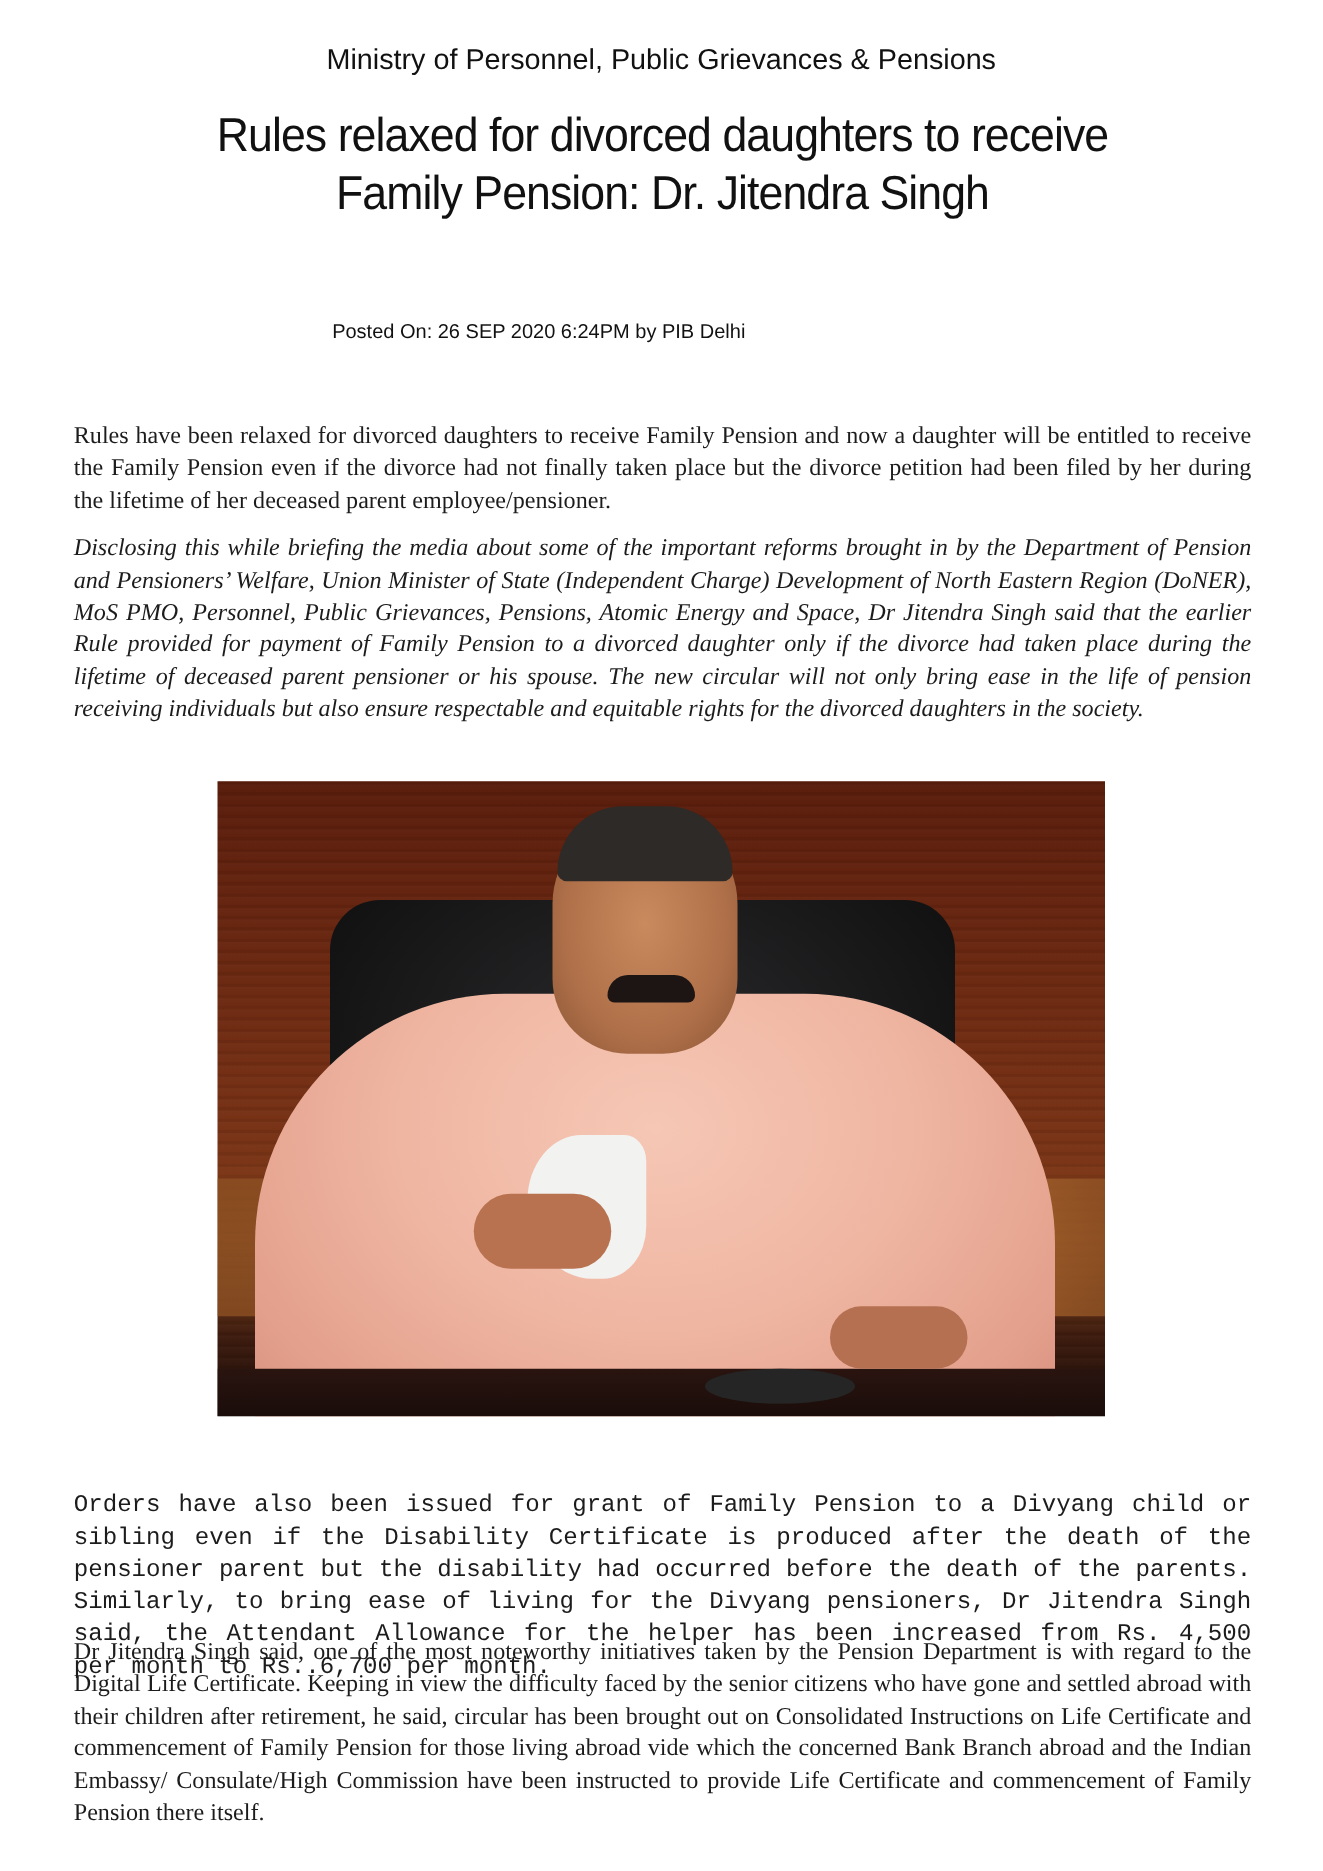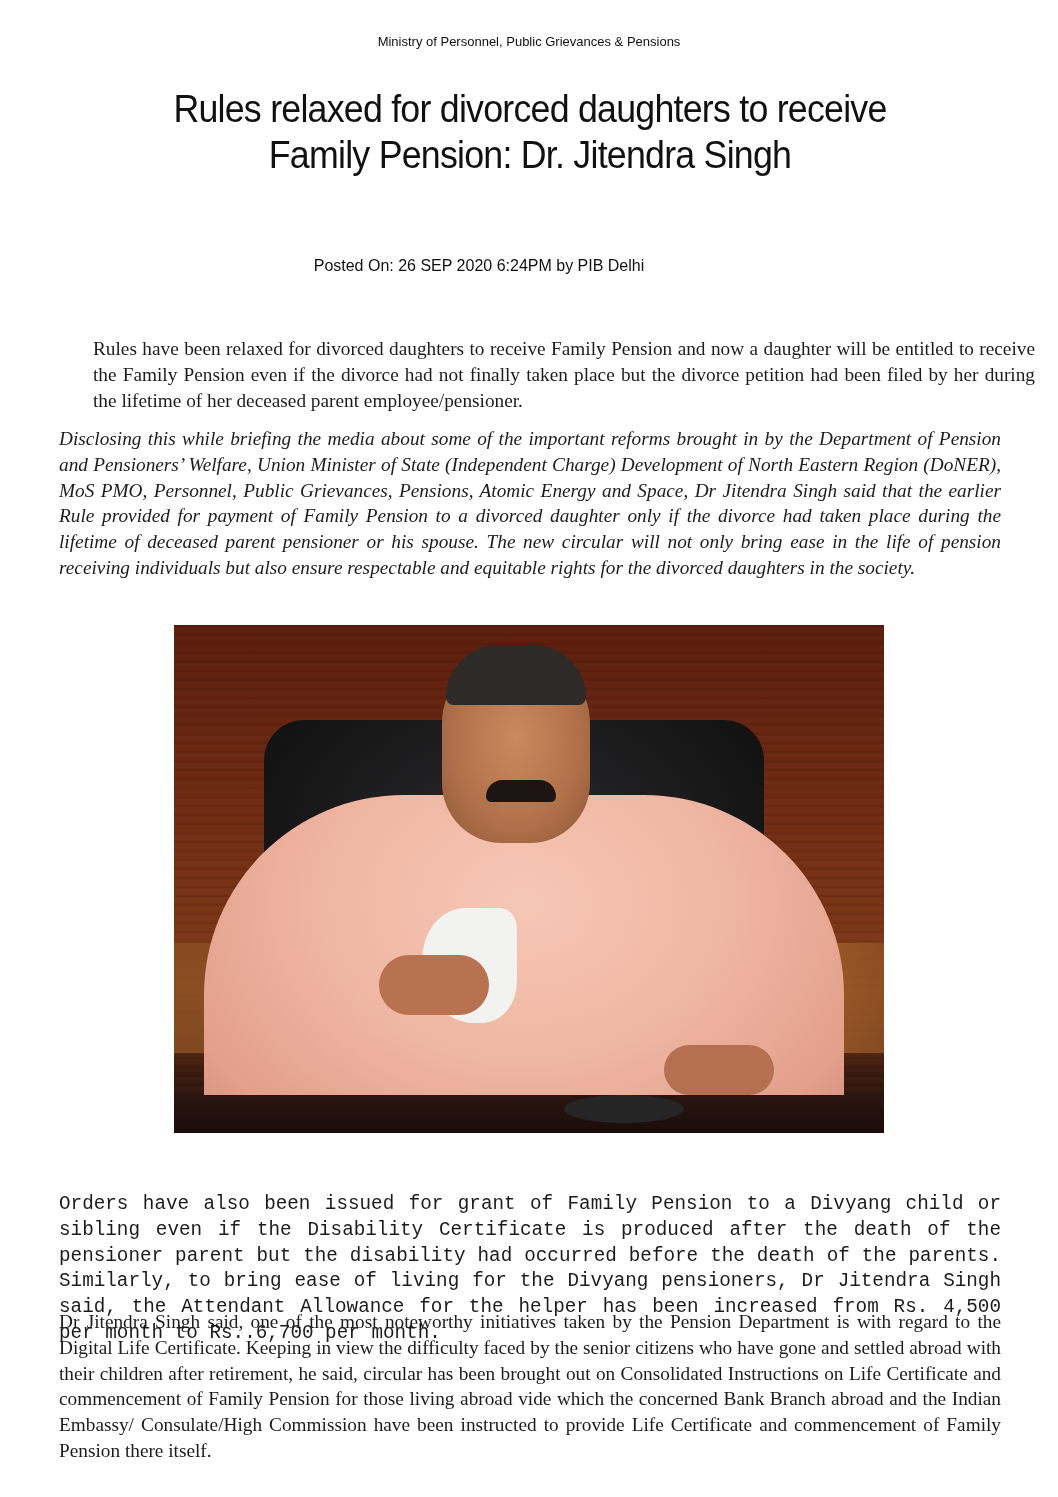--- a/index.html
+++ b/index.html
@@ -14,21 +14,21 @@
       overflow: hidden;
       color: #1a1a1a;
     }
     .ministry {
       position: absolute;
       top: 34px;
       left: 0;
       width: 1058px;
       text-align: center;
       font-family: "Liberation Sans", sans-serif;
-      font-size: 13px;
+      font-size: 23px;
       color: #111;
     }
     .title {
       position: absolute;
       top: 86px;
       left: 60px;
       width: 940px;
       text-align: center;
       font-family: "Liberation Sans", sans-serif;
       font-size: 38px;
@@ -41,35 +41,34 @@
     .title span { display: block; }
     .posted {
       position: absolute;
       top: 257px;
       left: 0;
       width: 862px;
       text-align: center;
       font-family: "Liberation Sans", sans-serif;
       font-size: 16px;
       color: #111;
-      padding-left: 48px;
     }
     .para {
       position: absolute;
       left: 59px;
       width: 942px;
       font-family: "Liberation Serif", serif;
       font-size: 19.3px;
       line-height: 25.8px;
       text-align: justify;
       text-align-last: left;
       color: #1c1c1c;
       margin: 0;
     }
-    #p1 { top: 336px; margin-left: 34px; }
+    #p1 { top: 336px; }
     #p2 { top: 426px; font-style: italic; }
     #p3 { top: 1192px; font-family: Liberation Mono, monospace; }
     #p4 { top: 1309px; }
 
     .photo {
       position: absolute;
       left: 174px;
       top: 625px;
       width: 710px;
       height: 508px;

